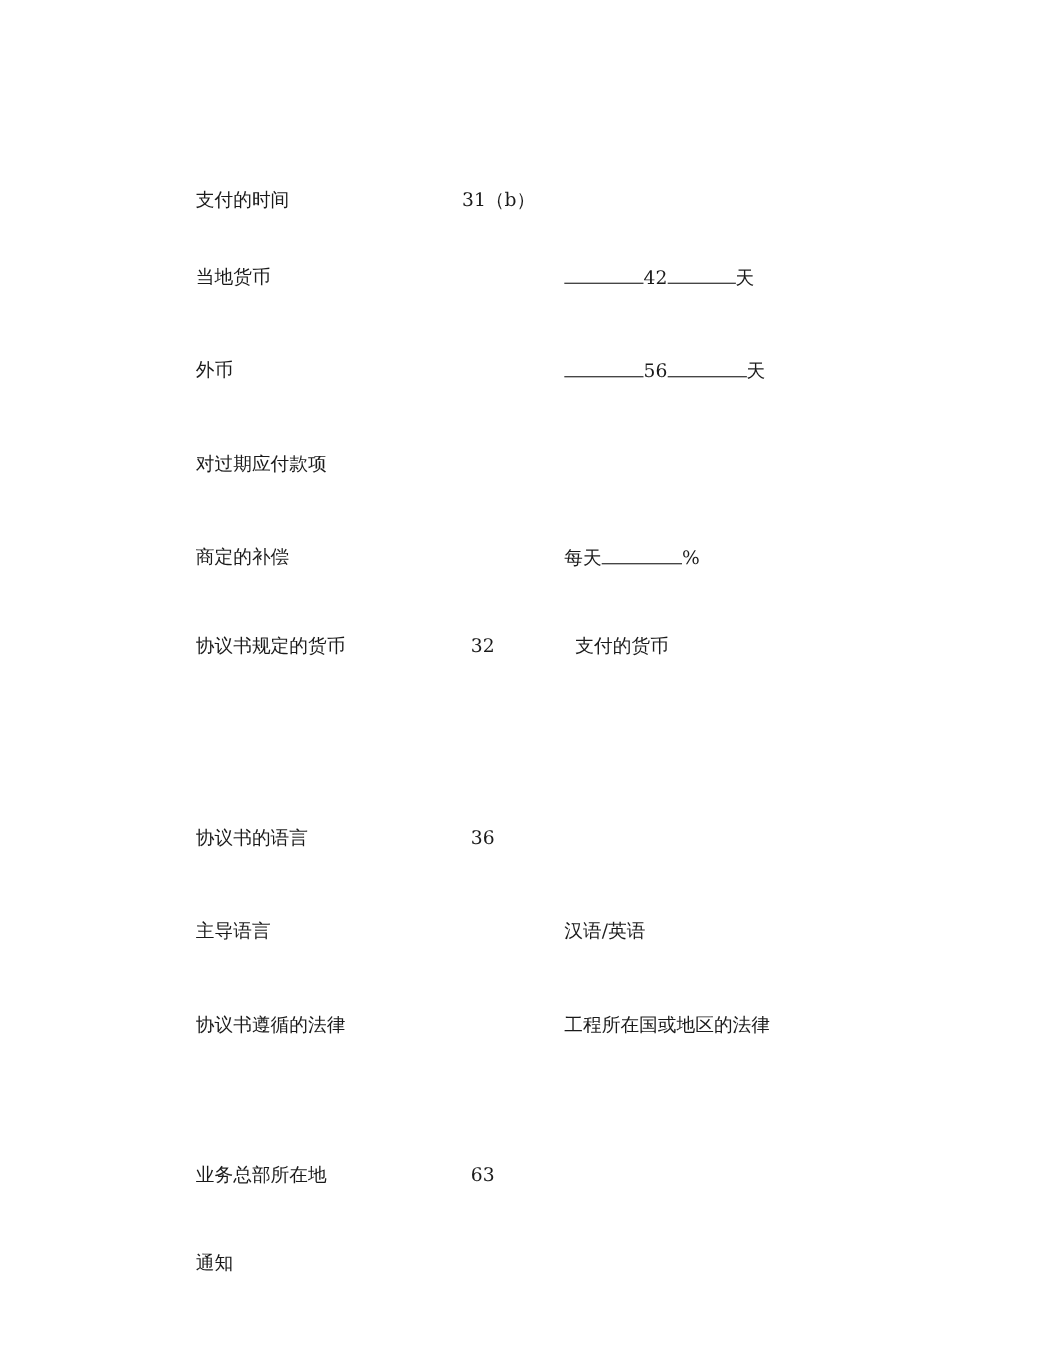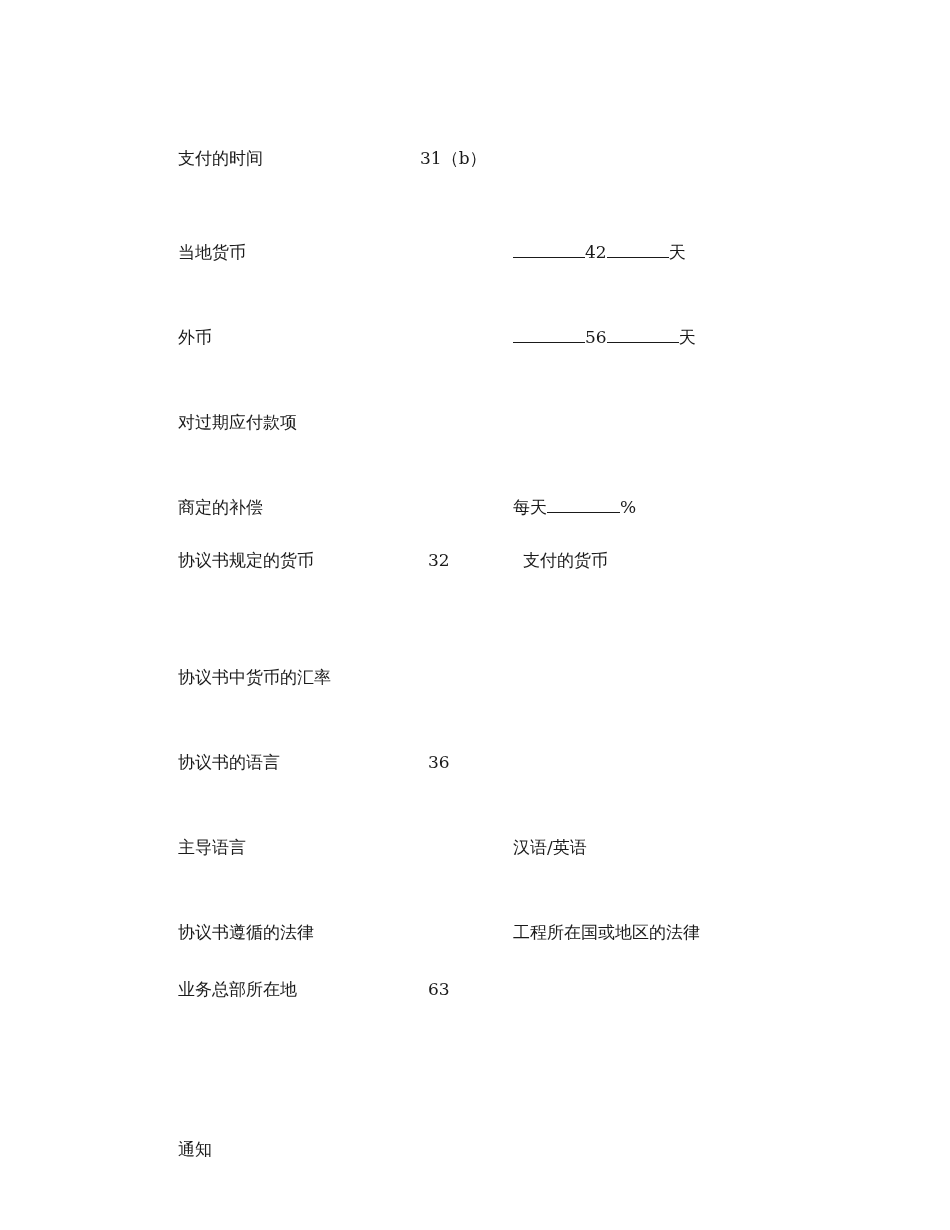--- a/index.html
+++ b/index.html
@@ -46,21 +46,21 @@
     }
     .b72 { width: 72px; }
     .b62 { width: 62px; }
     .b73 { width: 73px; }
   </style>
 </head>
 <body>
 
 <div class="page">
 
-  <div class="row" style="top:146px;">
+  <div class="row" style="top:170px;">
     <span class="cell c-label">支付的时间</span>
     <span class="cell c-clause">31（b）</span>
   </div>
 
   <div class="row" style="top:240px;">
     <span class="cell c-label">当地货币</span>
     <span class="cell c-value"><span class="blank b72"></span><span>42</span><span class="blank b62"></span><span>天</span></span>
   </div>
 
   <div class="row" style="top:325px;">
@@ -70,46 +70,43 @@
 
   <div class="row" style="top:495px;">
     <span class="cell c-label">商定的补偿</span>
     <span class="cell c-value"><span>每天</span><span class="blank b73"></span><span>%</span></span>
   </div>
 
   <div class="row" style="top:410px;">
     <span class="cell c-label">对过期应付款项</span>
   </div>
 
-  <div class="row" style="top:548px;text-decoration:underline;">
+  <div class="row" style="top:576px;text-decoration:underline;">
     <span class="cell c-label">协议书规定的货币</span>
     <span class="cell c-clause2">32</span>
     <span class="cell c-value-indent">支付的货币</span>
   </div>
 
-  <div class="row" style="top:665px;">
-    <span class="cell c-label">协议书中货币的汇率</span>
-  </div>
 
   <div class="row" style="top:750px;">
     <span class="cell c-label">协议书的语言</span>
     <span class="cell c-clause2">36</span>
   </div>
 
   <div class="row" style="top:920px;">
     <span class="cell c-label">协议书遵循的法律</span>
     <span class="cell c-value">工程所在国或地区的法律</span>
   </div>
 
   <div class="row" style="top:835px;">
     <span class="cell c-label">主导语言</span>
     <span class="cell c-value">汉语/英语</span>
   </div>
 
-  <div class="row" style="top:977px;">
+  <div class="row" style="top:1057px;">
     <span class="cell c-label">业务总部所在地</span>
     <span class="cell c-clause2">63</span>
   </div>
 
   <div class="row" style="top:1090px;margin-top:47px;">
     <span class="cell c-label">通知</span>
   </div>
 
 </div>
 

